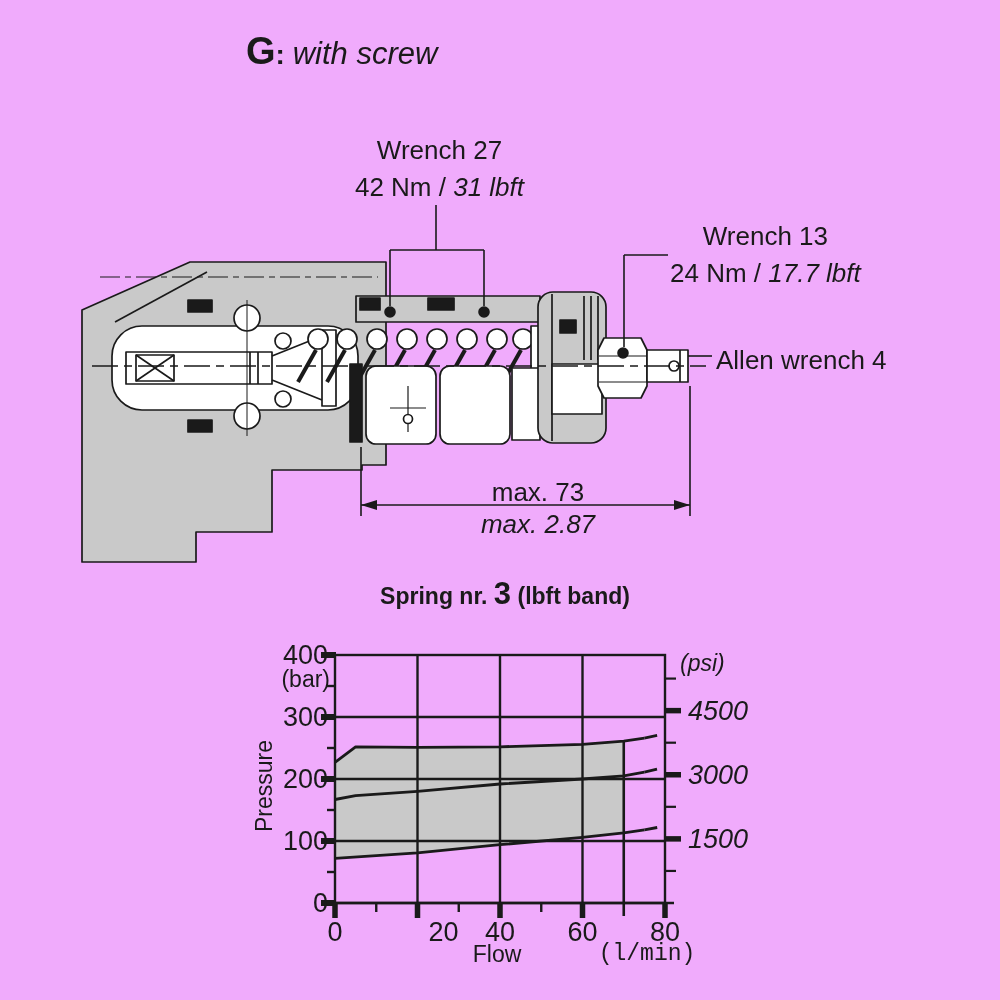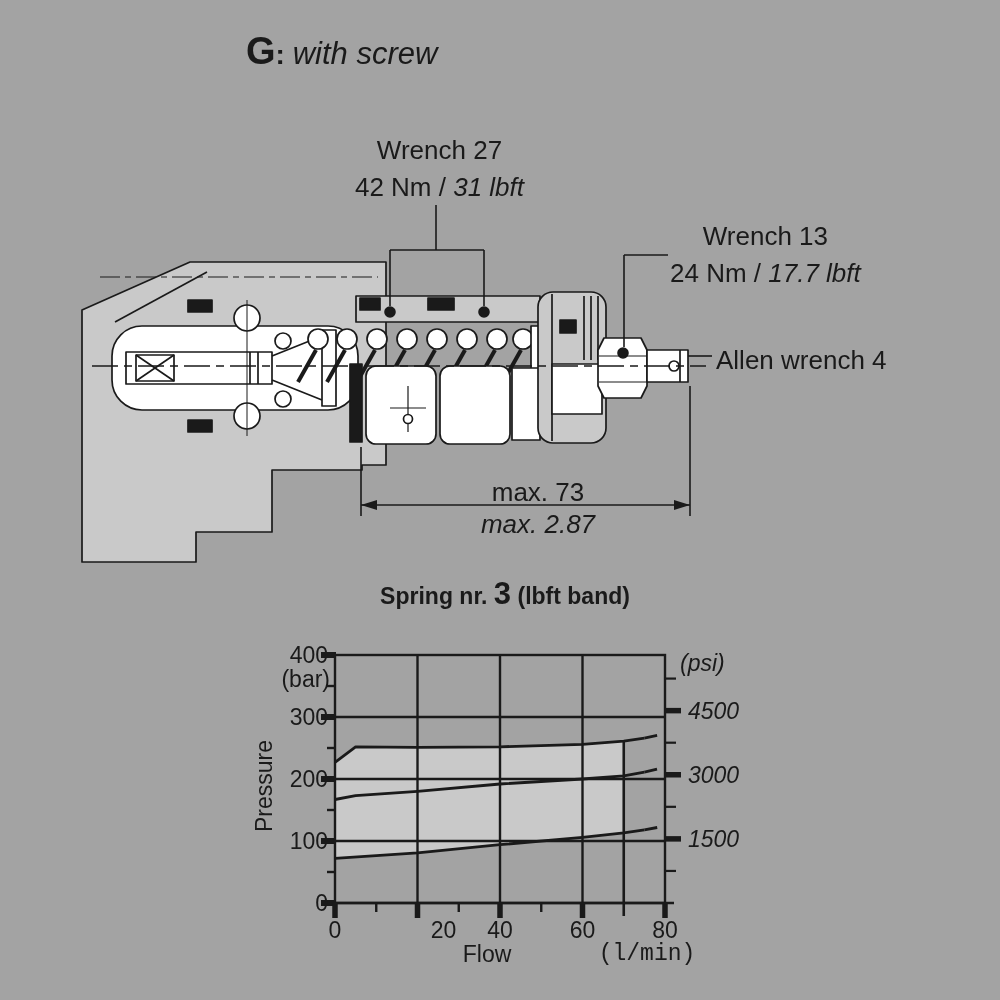--- a/index.html
+++ b/index.html
@@ -1,17 +1,17 @@
 <!DOCTYPE html>
 <html><head>
 <meta charset="utf-8">
 <style>
   html,body{margin:0;padding:0;background:#fff;}
   .page{
-    position:relative;width:1000px;height:1000px;background:#a3a3a3;overflow:hidden;
+    position:relative;width:1000px;height:1000px;background:#f0abfc;overflow:hidden;
     font-family:"Liberation Sans", sans-serif;color:#1a1a1a;
   }
   .abs{position:absolute;}
   svg{display:block;}
   
   .doc-title{left:246px;top:30px;white-space:nowrap;}
   .doc-title .code{font-size:38px;font-weight:bold;}
   .doc-title .sep{font-size:28px;font-weight:bold;}
   .doc-title .name{font-size:31px;font-style:italic;}
   
@@ -20,29 +20,29 @@
   .ann-w27{left:322px;top:132px;width:235px;text-align:center;}
   .ann-w13{left:670px;top:218px;text-align:center;}
   .ann-allen{left:716px;top:342px;}
   .dim-metric{left:438px;top:477px;width:200px;text-align:center;font-size:26px;white-space:nowrap;}
   .dim-imperial{left:438px;top:509px;width:200px;text-align:center;font-size:26px;font-style:italic;white-space:nowrap;}
   
   .spring-caption{left:305px;top:576px;width:400px;text-align:center;font-weight:bold;white-space:nowrap;}
   .spring-caption .t1{font-size:23px;}
   .spring-caption .t2{font-size:31px;}
   
-  .tick-label{position:absolute;font-size:23px;white-space:nowrap;}
+  .tick-label{position:absolute;font-size:27px;white-space:nowrap;}
   .tick-y{transform:translate(-100%,-50%);}
   .tick-x{transform:translate(-50%,0);}
   .tick-psi{transform:translate(0,-50%);font-style:italic;}
   .axis-word{position:absolute;font-size:23px;white-space:nowrap;}
   .lbl-bar{left:330px;top:679px;transform:translate(-100%,-50%);}
   .lbl-psi{left:680px;top:663px;transform:translate(0,-50%);font-style:italic;}
   .lbl-pressure{left:264px;top:786px;transform:translate(-50%,-50%) rotate(-90deg);}
-  .lbl-flow{left:487px;top:941px;transform:translate(-50%,0);}
+  .lbl-flow{left:497px;top:941px;transform:translate(-50%,0);}
   .lbl-lmin{left:647px;top:941px;transform:translate(-50%,0);font-family:Liberation Mono, monospace;}
 </style>
 </head>
 <body>
 
 <div class="page">
 
   <svg class="abs" style="left:0;top:0" width="1000" height="1000" viewBox="0 0 1000 1000">
     <g stroke="#1a1a1a" stroke-width="1.7" fill="none" stroke-linejoin="round">
 

